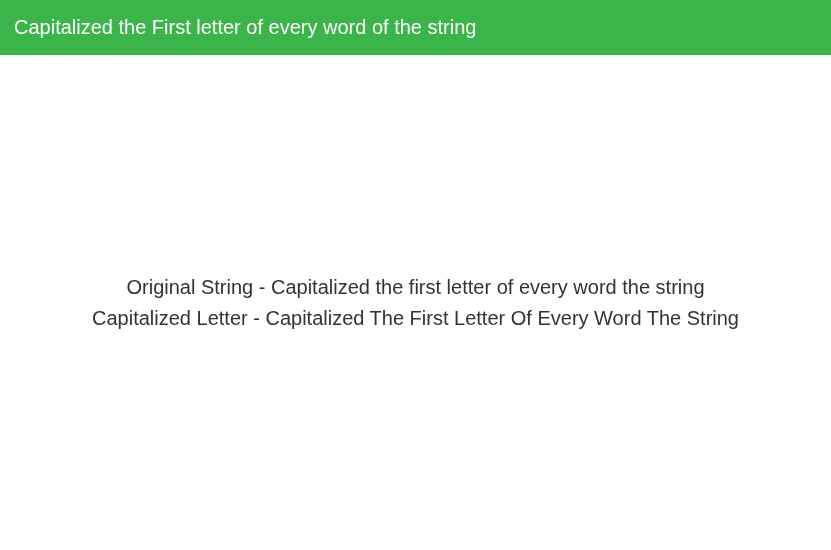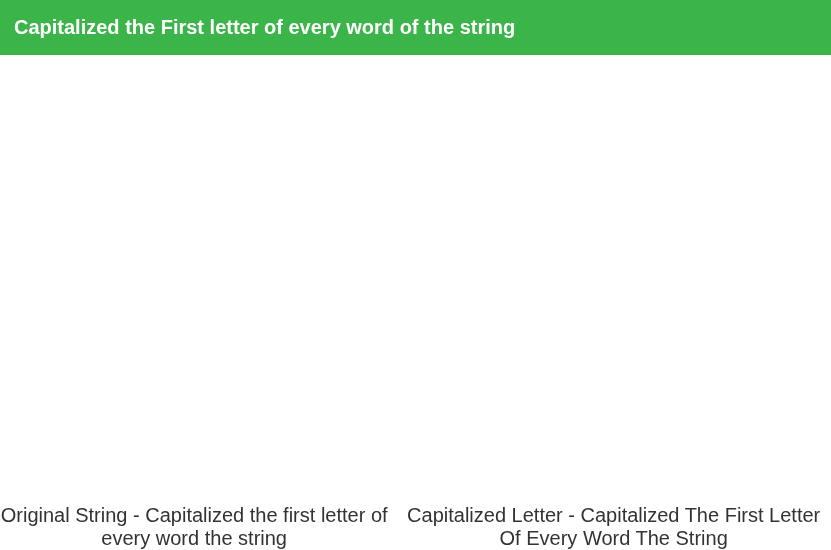--- a/index.html
+++ b/index.html
@@ -12,29 +12,29 @@
       background: #ffffff;
       width: 831px;
       height: 550px;
       overflow: hidden;
     }
     .header {
       background: #3bb44a;
       color: #ffffff;
       padding: 14px 14px;
       font-size: 20px;
-      font-weight: 700;
+      font-weight: 400;
       height: 55px;
       display: flex;
       align-items: center;
     }
     .content {
       display: flex;
-      flex-direction: row;
-      align-items: flex-end;
+      flex-direction: column;
+      align-items: center;
       justify-content: center;
       height: calc(100% - 55px);
       gap: 8px;
     }
     .line {
       font-size: 20px;
       color: #333333;
       font-weight: 400;
       text-align: center;
     }

